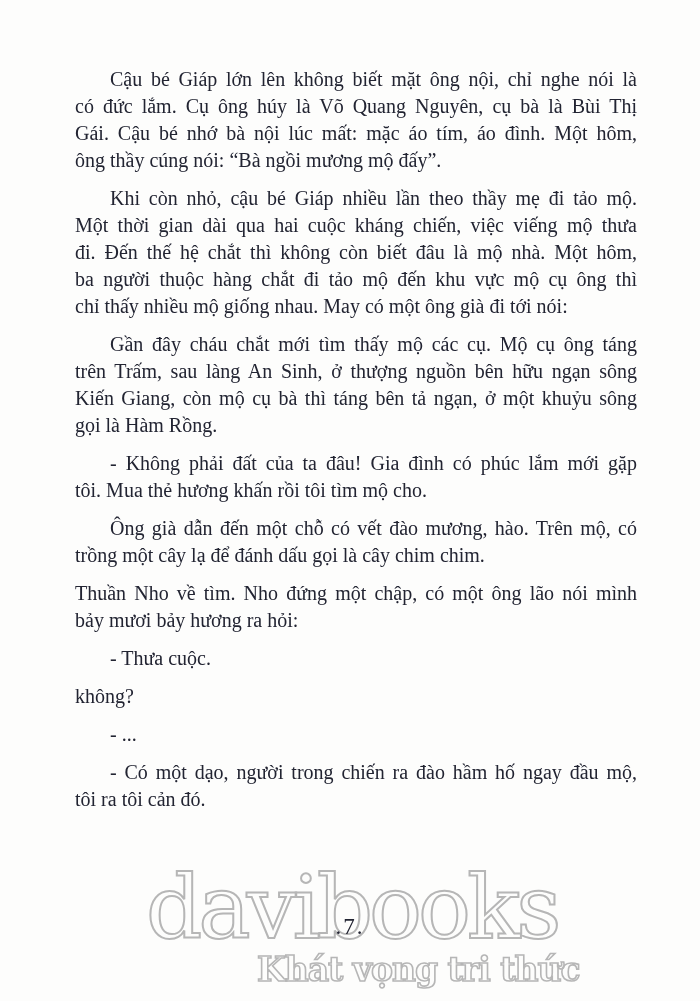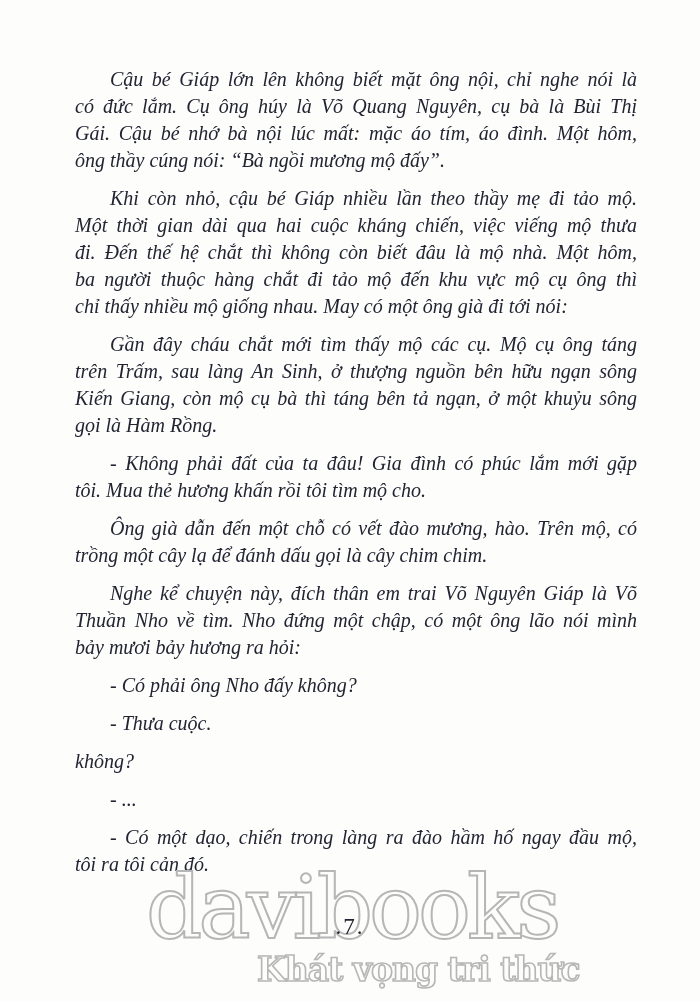--- a/index.html
+++ b/index.html
@@ -24,21 +24,20 @@
     font-size: 20px;
     z-index: 1;
   }
   .para {
     margin: 0 0 11px 0;
   }
   .line {
     line-height: 27px;
     height: 27px;
     overflow: visible;
-    font-style: italic;
   }
   .line.justify {
     text-align: justify;
     text-align-last: justify;
   }
   .line.first {
     text-indent: 35px;
   }
   .watermark {
     position: absolute;
@@ -113,38 +112,34 @@
       </div>
       <div class="para">
         <div class="line first justify">- Không phải đất của ta đâu! Gia đình có phúc lắm mới gặp</div>
         <div class="line">tôi. Mua thẻ hương khấn rồi tôi tìm mộ cho.</div>
       </div>
       <div class="para">
         <div class="line first justify">Ông già dẫn đến một chỗ có vết đào mương, hào. Trên mộ, có</div>
         <div class="line">trồng một cây lạ để đánh dấu gọi là cây chim chim.</div>
       </div>
       <div class="para">
-        <div class="line first justify">Nghe kể chuyện này, đích thân em trai Võ Nguyên Giáp là Võ</div>
         <div class="line justify">Thuần Nho về tìm. Nho đứng một chập, có một ông lão nói mình</div>
         <div class="line">bảy mươi bảy hương ra hỏi:</div>
-      </div>
-      <div class="para">
-        <div class="line first">- Có phải ông Nho đấy không?</div>
       </div>
       <div class="para">
         <div class="line first">- Thưa cuộc.</div>
       </div>
       <div class="para">
         <div class="line">không?</div>
       </div>
       <div class="para">
         <div class="line first">- ...</div>
       </div>
       <div class="para">
-        <div class="line first justify">- Có một dạo, chiến trong làng ra đào hầm hố ngay đầu mộ,</div>
+        <div class="line first justify">- Có một dạo, người trong chiến ra đào hầm hố ngay đầu mộ,</div>
         <div class="line">tôi ra tôi cản đó.</div>
       </div>
     </div>
 
   <div class="watermark" aria-hidden="true">
     <div class="wm-title">davibooks</div>
     <div class="wm-tagline">Khát vọng tri thức</div>
   </div>
 
   <div class="page-number">.7.</div>

